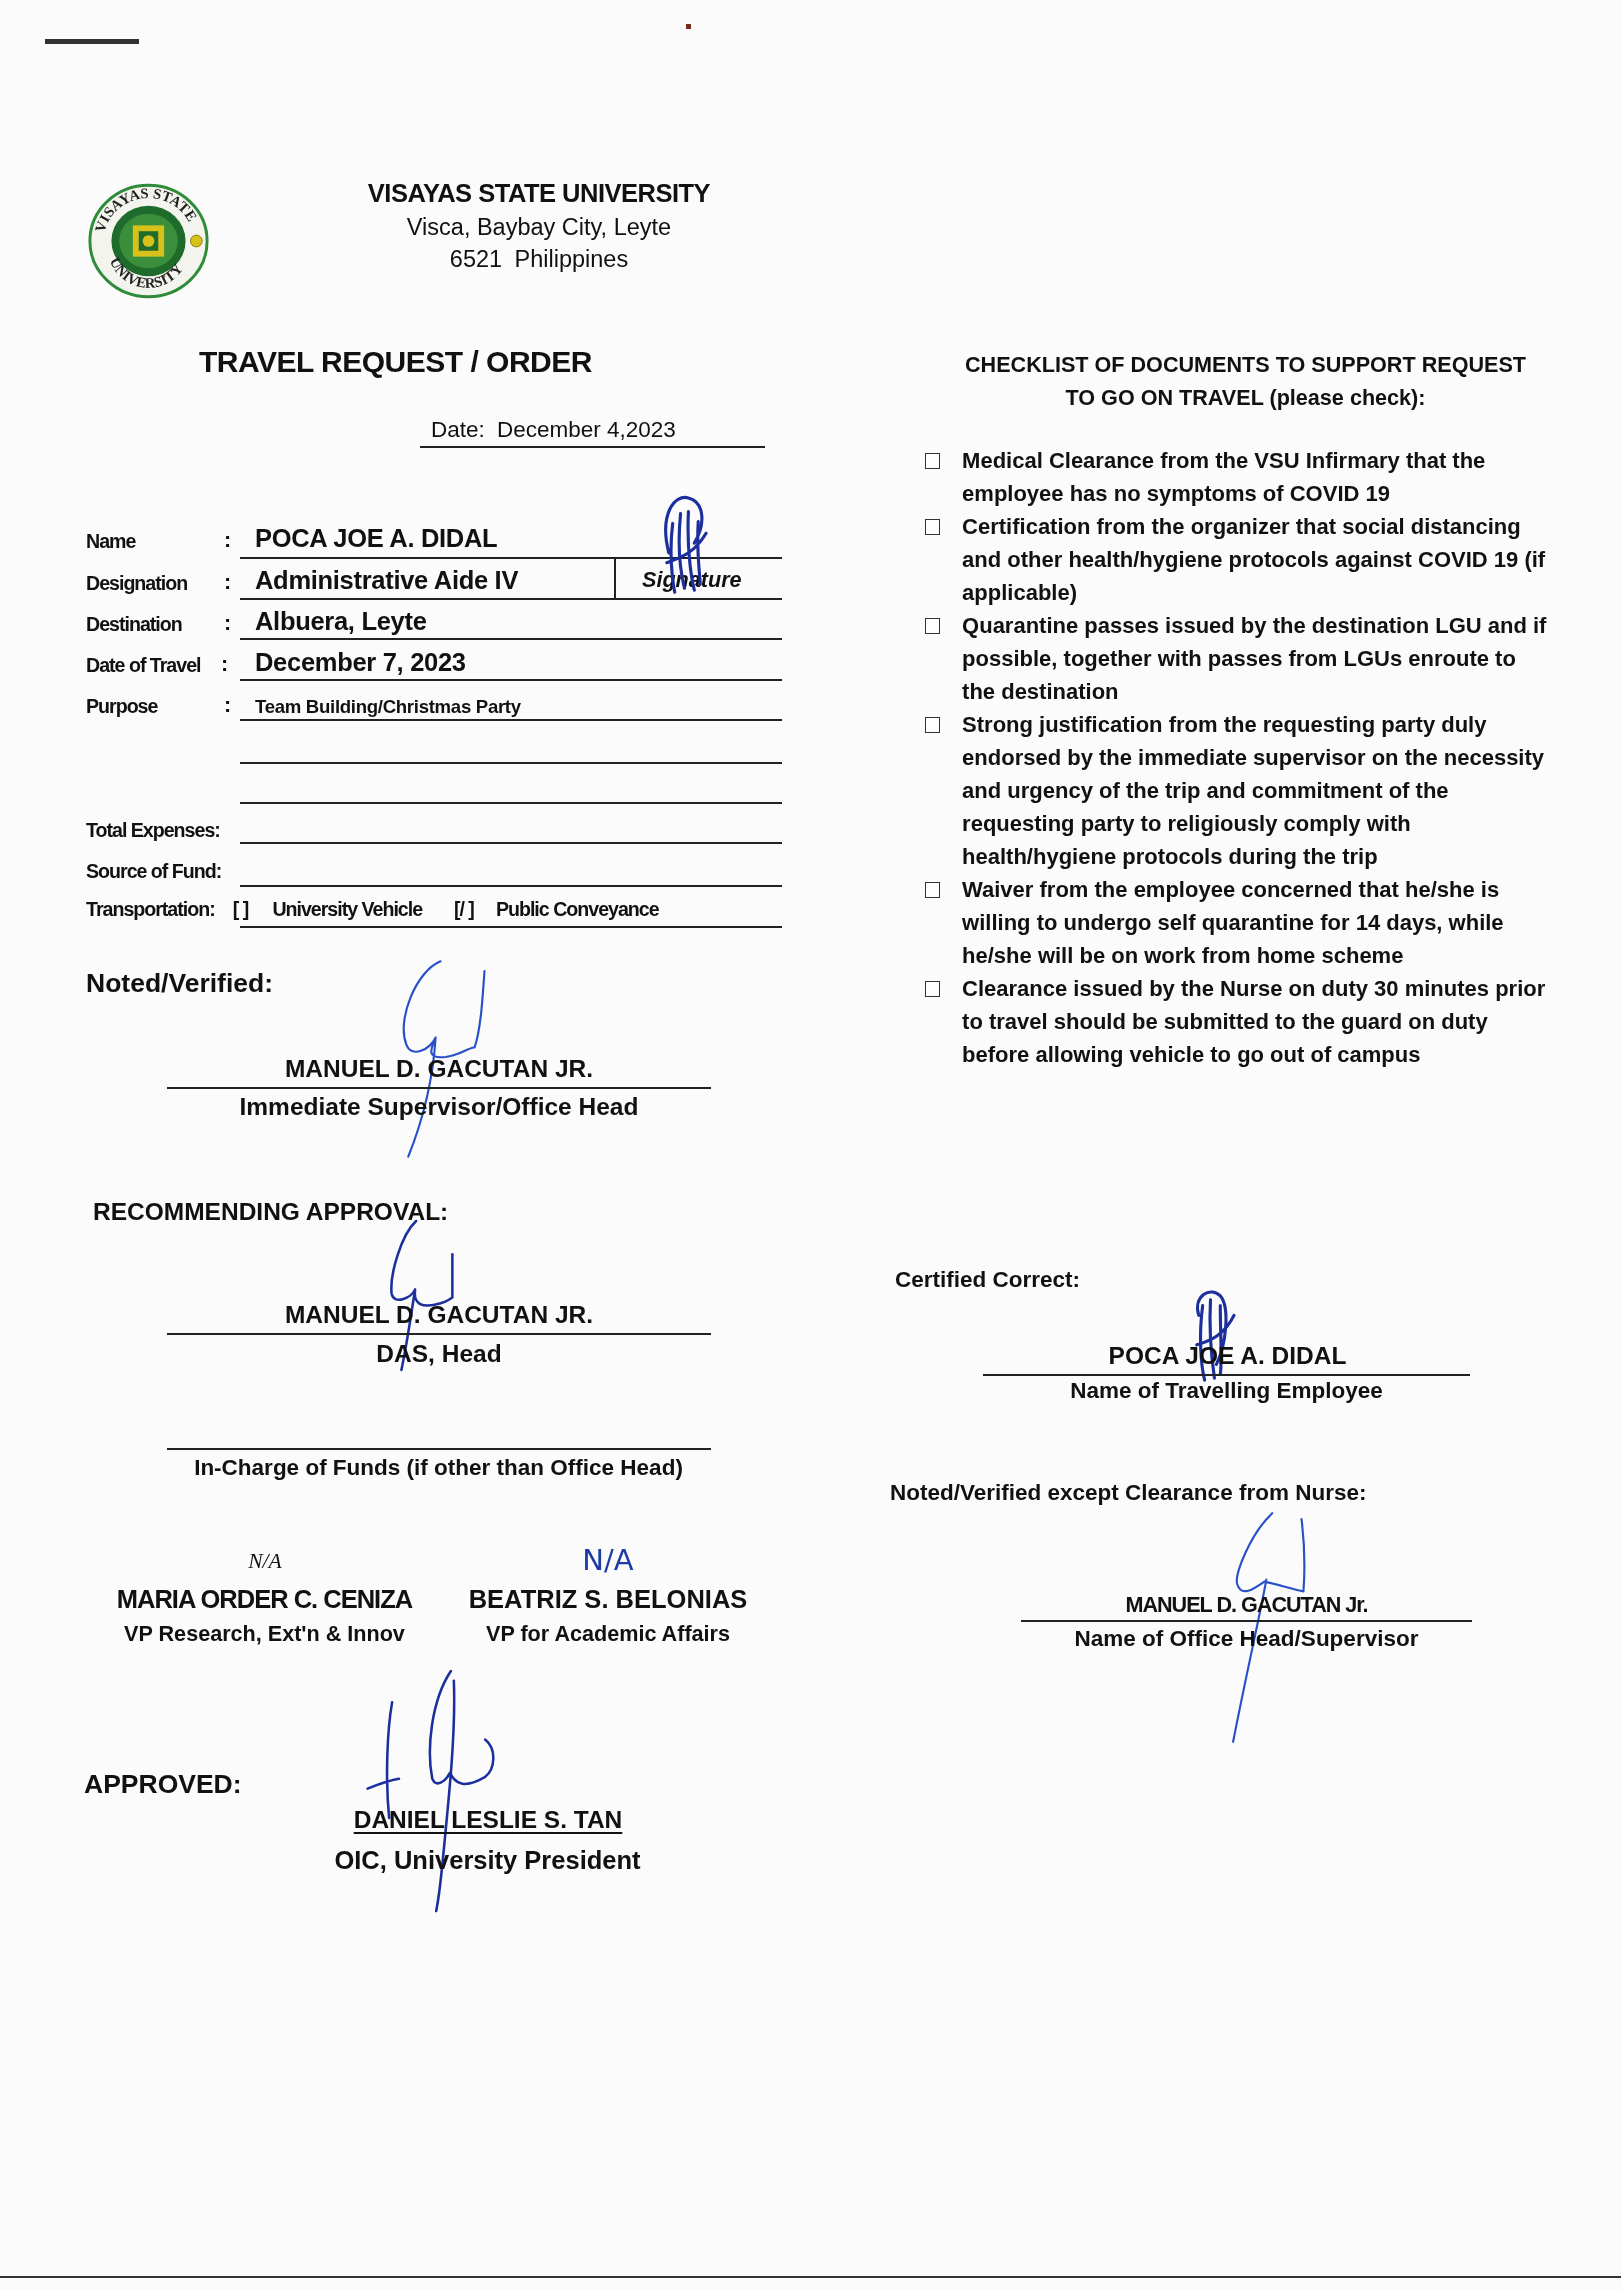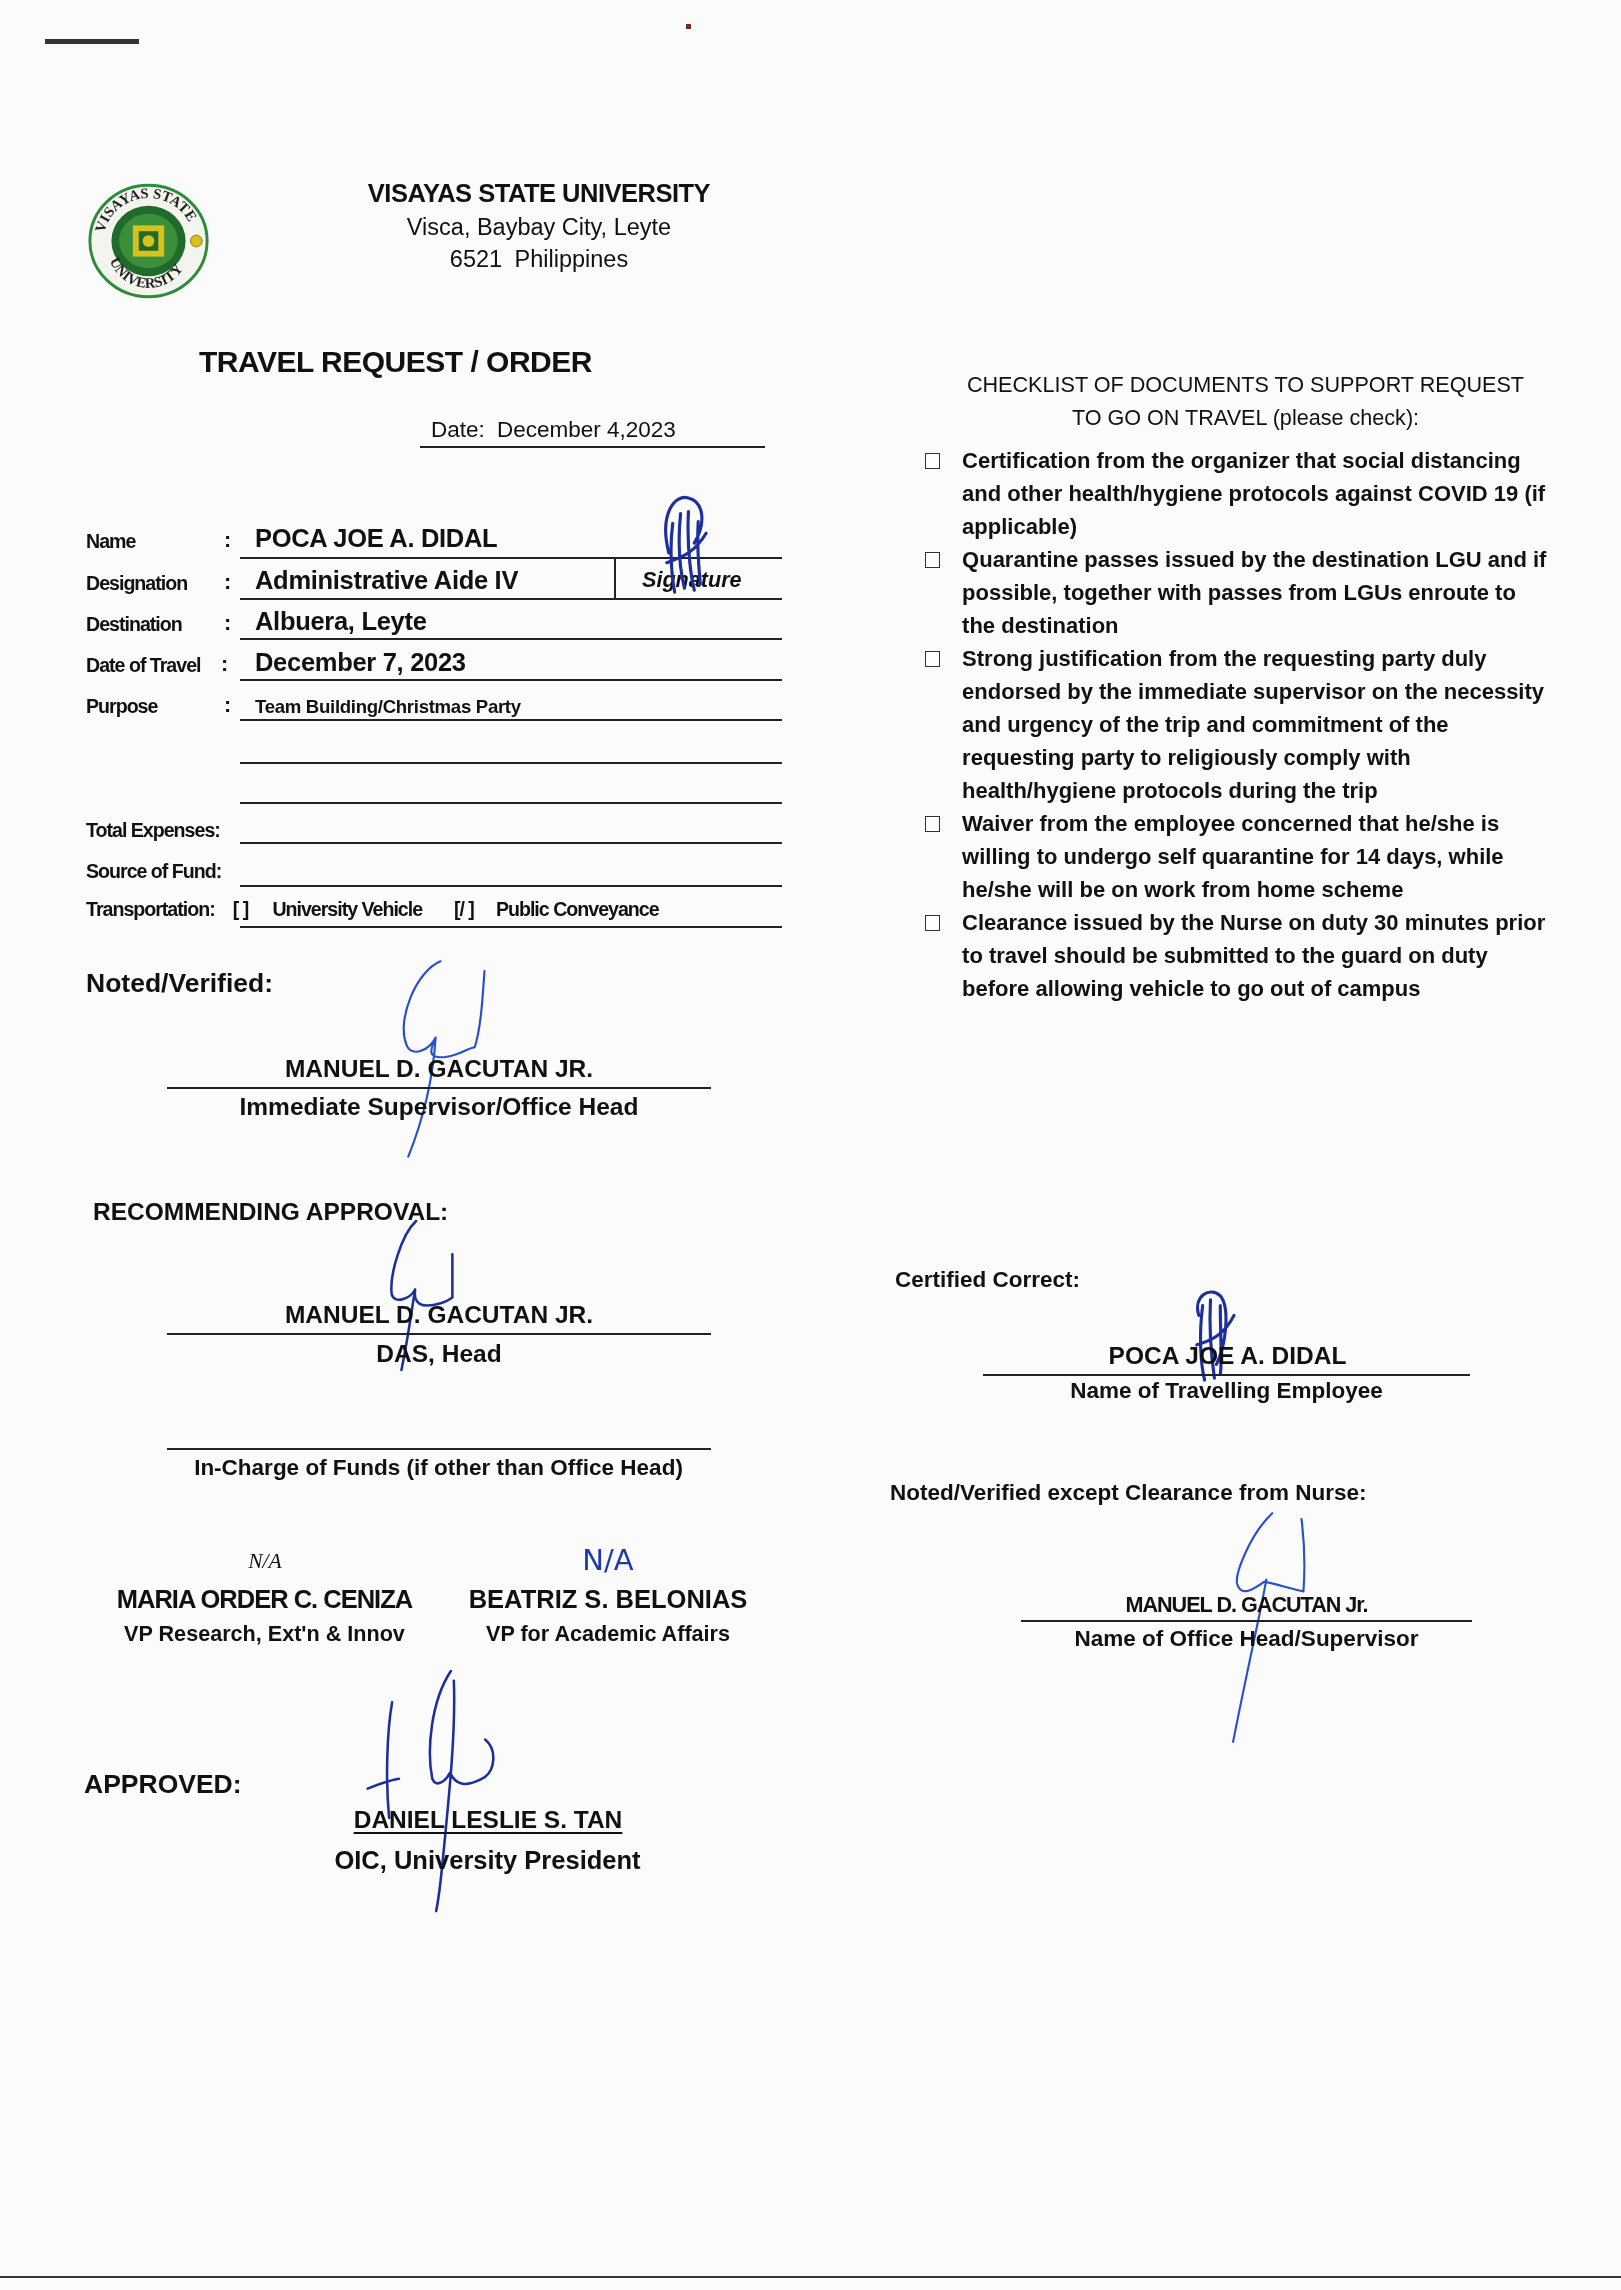--- a/index.html
+++ b/index.html
@@ -34,21 +34,21 @@
   .sig-divider { left: 614px; top: 557px; width: 0; height: 41px; border-left: 2px solid #222; position:absolute; }
 
   .transport { left: 86px; top: 898px; font-size: 19.6px; font-weight: bold; letter-spacing: -1px; position:absolute; }
   .transport span { margin-right: 13.7px; }
 
   .section-head { font-size: 26.5px; font-weight: bold; position:absolute; }
   .sig-name { position:absolute; font-size: 24.5px; font-weight: bold; text-align:center; }
   .sig-title { position:absolute; font-size: 24.5px; font-weight: bold; text-align:center; }
 
   
-  .chk-head { left: 912px; top: 348px; width: 667px; font-size: 21.6px; font-weight: normal; text-align:center; line-height: 33px; margin-top: 20px; }
+  .chk-head { left: 912px; top: 348px; width: 667px; font-size: 21.6px; font-weight: bold; text-align:center; line-height: 33px; }
   .chk-list { left: 921px; top: 444px; width: 627px; list-style: none; margin: 0; padding: 0; position:absolute; }
   .chk-item { display:flex; align-items:flex-start; font-size: 22px; font-weight: bold; line-height: 33px; }
   .chk-box { flex: 0 0 auto; width: 12.7px; height: 14.7px; border: 1.5px solid #333; margin: 8.8px 22.5px 0 3.9px; background:#fff; }
   .chk-text { flex: 1 1 auto; }
 
   svg.sig { position:absolute; overflow: visible; }
   svg.sig path { fill: none; stroke: #2850c8; stroke-width: 2.2; stroke-linecap: round; stroke-linejoin: round; }
   svg.sig.dark path { stroke: #1c2f9c; stroke-width: 3.2; }
 </style>
 </head>
@@ -186,20 +186,24 @@
 <div class="sig-title" style="left:294px;top:1846px;width:387px;font-size:25.5px;">OIC, University President</div>
 
 <div class="abs chk-head">
   <div>CHECKLIST OF DOCUMENTS TO SUPPORT REQUEST</div>
   <div>TO GO ON TRAVEL (please check):</div>
 </div>
 
 <ul class="chk-list">
   <li class="chk-item">
       <span class="chk-box"></span>
+      <span class="chk-text">Medical Clearance from the VSU Infirmary that the employee has no symptoms of COVID 19</span>
+    </li>
+  <li class="chk-item">
+      <span class="chk-box"></span>
       <span class="chk-text">Certification from the organizer that social distancing and other health/hygiene protocols against COVID 19 (if applicable)</span>
     </li>
   <li class="chk-item">
       <span class="chk-box"></span>
       <span class="chk-text">Quarantine passes issued by the destination LGU and if possible, together with passes from LGUs enroute to the destination</span>
     </li>
   <li class="chk-item">
       <span class="chk-box"></span>
       <span class="chk-text">Strong justification from the requesting party duly endorsed by the immediate supervisor on the necessity and urgency of the trip and commitment of the requesting party to religiously comply with health/hygiene protocols during the trip</span>
     </li>

